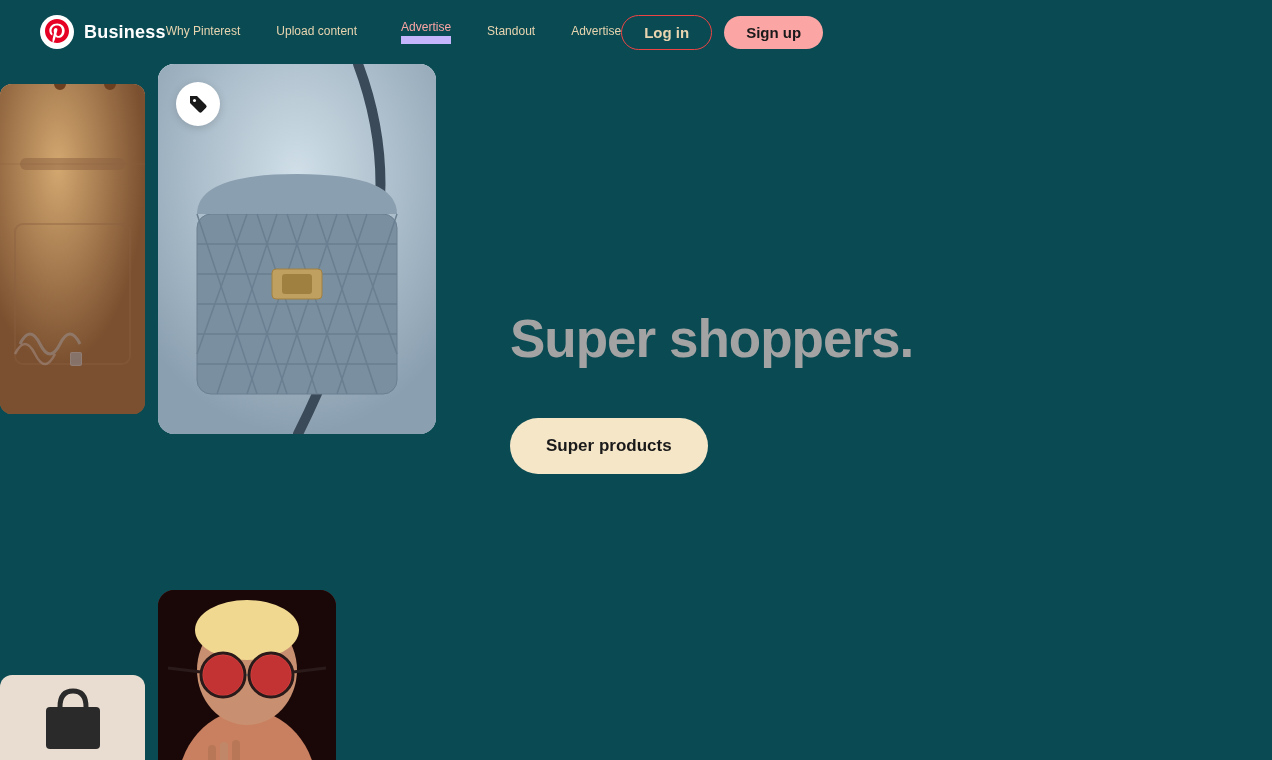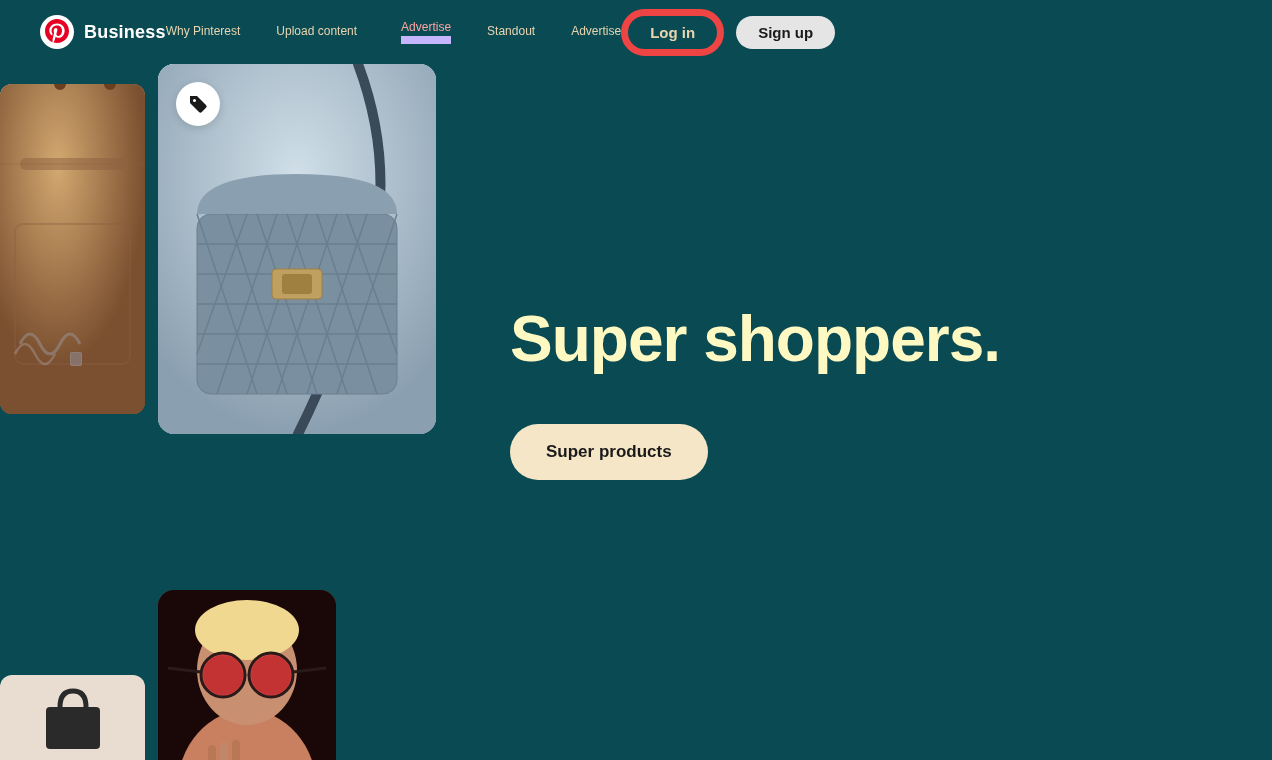--- a/index.html
+++ b/index.html
@@ -62,31 +62,31 @@
     }
 
     .navbar-right {
       display: flex;
       align-items: center;
       gap: 12px;
     }
 
     .btn-login {
       background: transparent;
-      border: 7px solid #ef4444;
+      border: 1px solid #ef4444;
       color: #e8d5b0;
       padding: 8px 22px;
       border-radius: 24px;
       font-size: 15px;
       font-weight: 600;
       cursor: pointer;
     }
 
     .btn-signup {
-      background: #e5e5e5;
+      background: #fca5a5;
       border: none;
       color: #1a1a1a;
       padding: 8px 22px;
       border-radius: 24px;
       font-size: 15px;
       font-weight: 600;
       cursor: pointer;
     }
 
     
@@ -225,23 +225,23 @@
     
     .text-column {
       flex: 1;
       display: flex;
       flex-direction: column;
       justify-content: center;
       padding: 0 60px 40px 60px;
     }
 
     .headline {
-      font-size: 64px;
+      font-size: 53px;
       font-weight: 700;
-      color: #fef9c3;
+      color: #a3a3a3;
       line-height: 1.1;
       margin-bottom: 37px;
       letter-spacing: -1px;
     }
 
     .body-text {
       font-size: 19px;
       color: #d4c4a8;
       line-height: 1.6;
       max-width: 560px;

